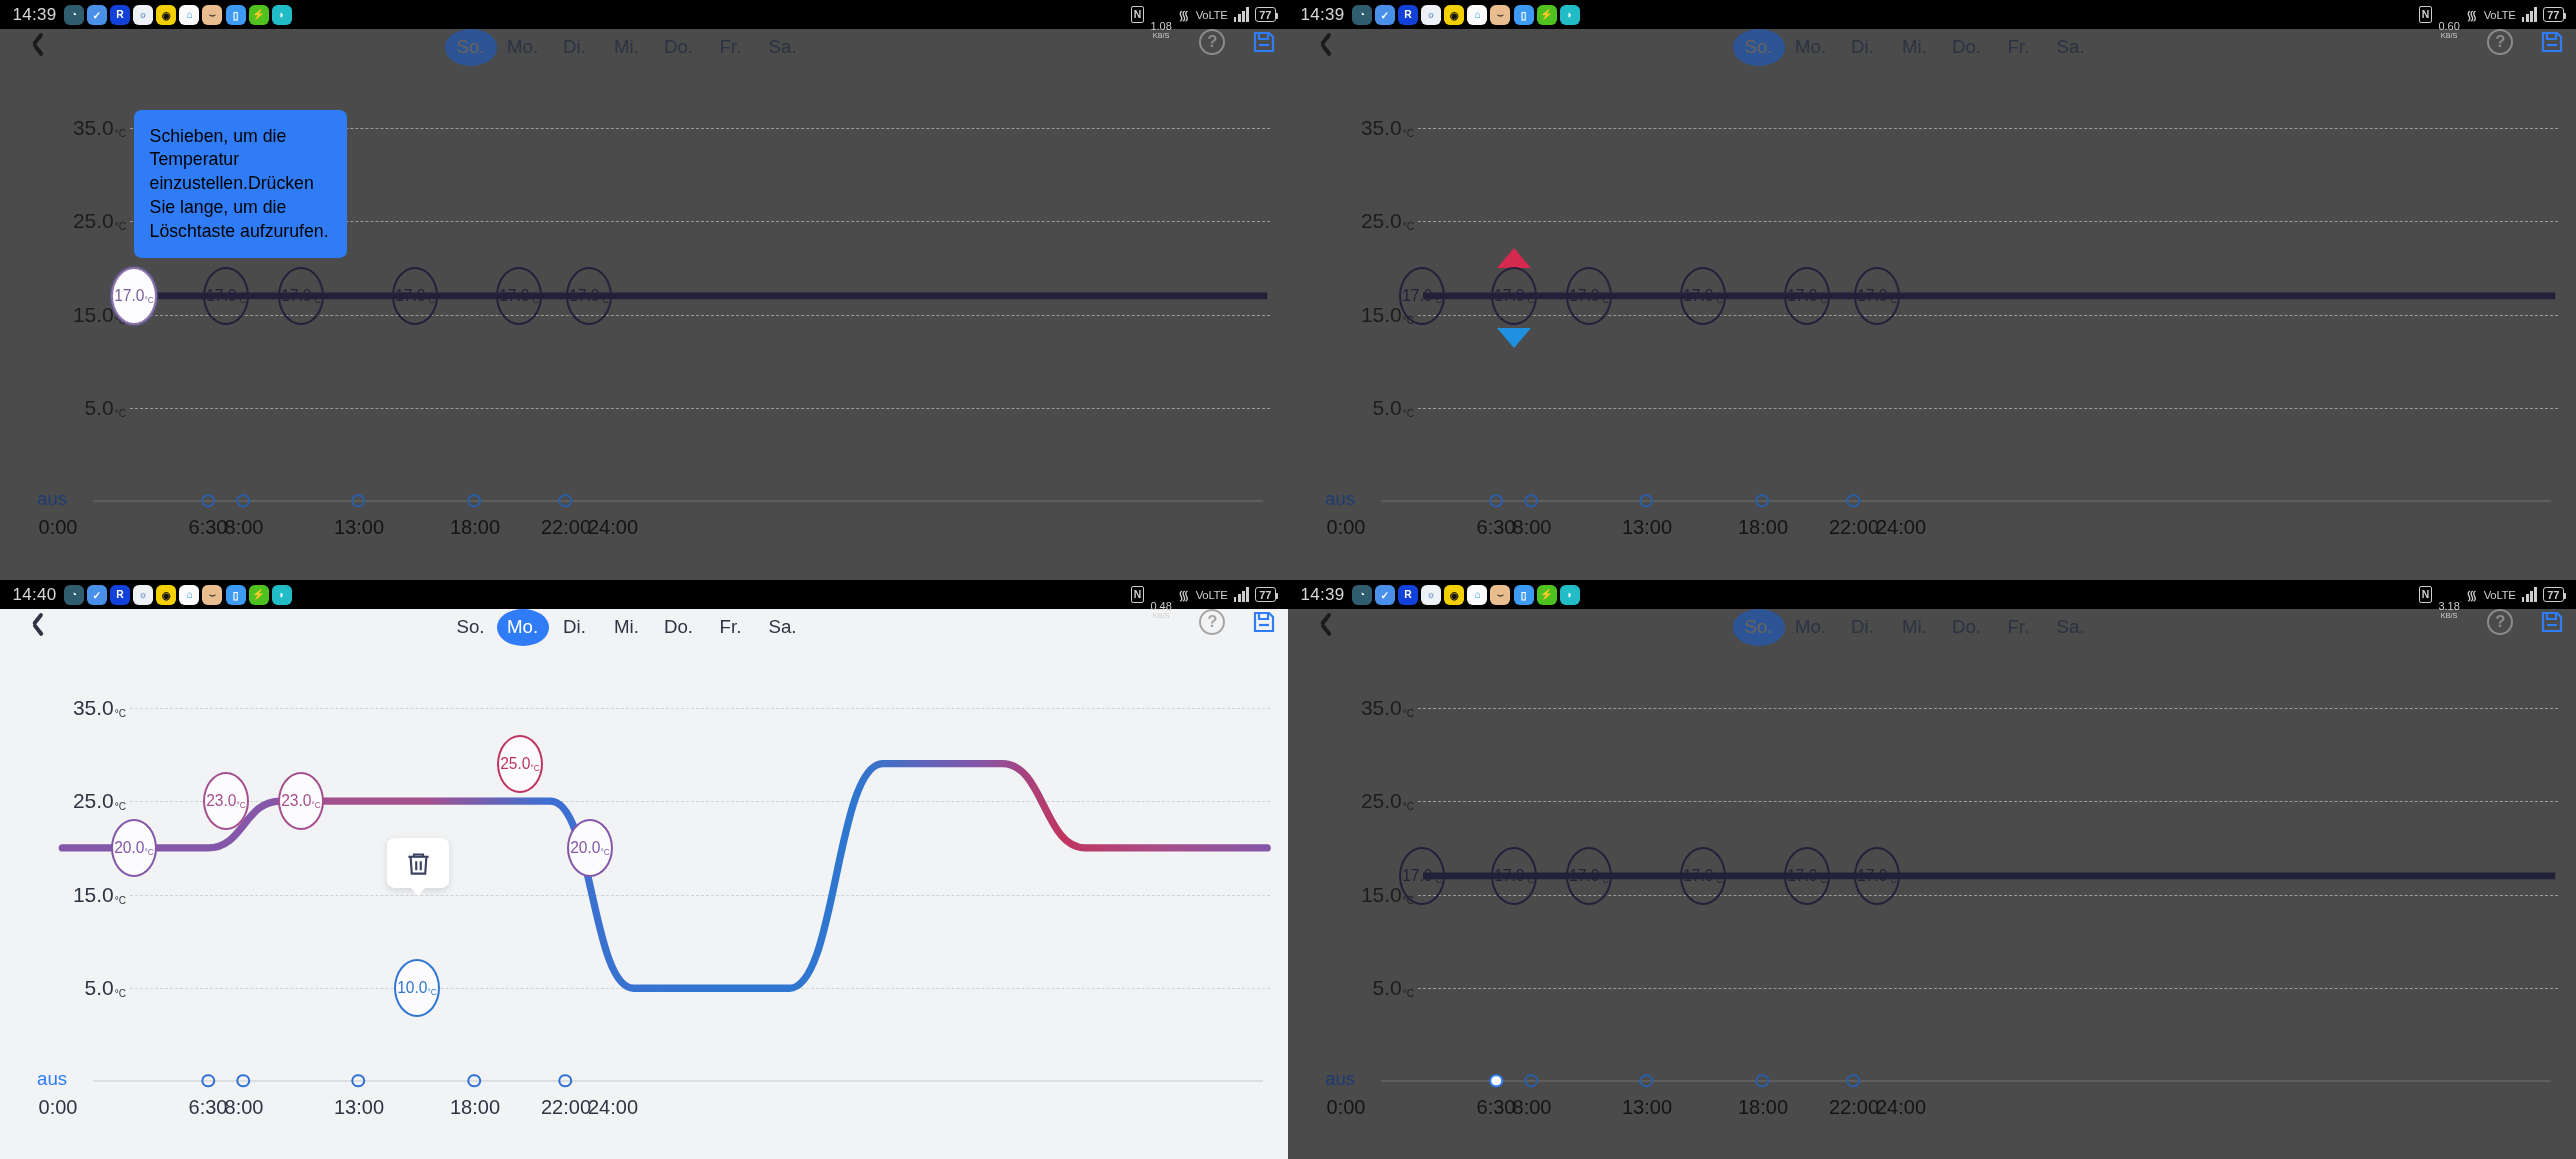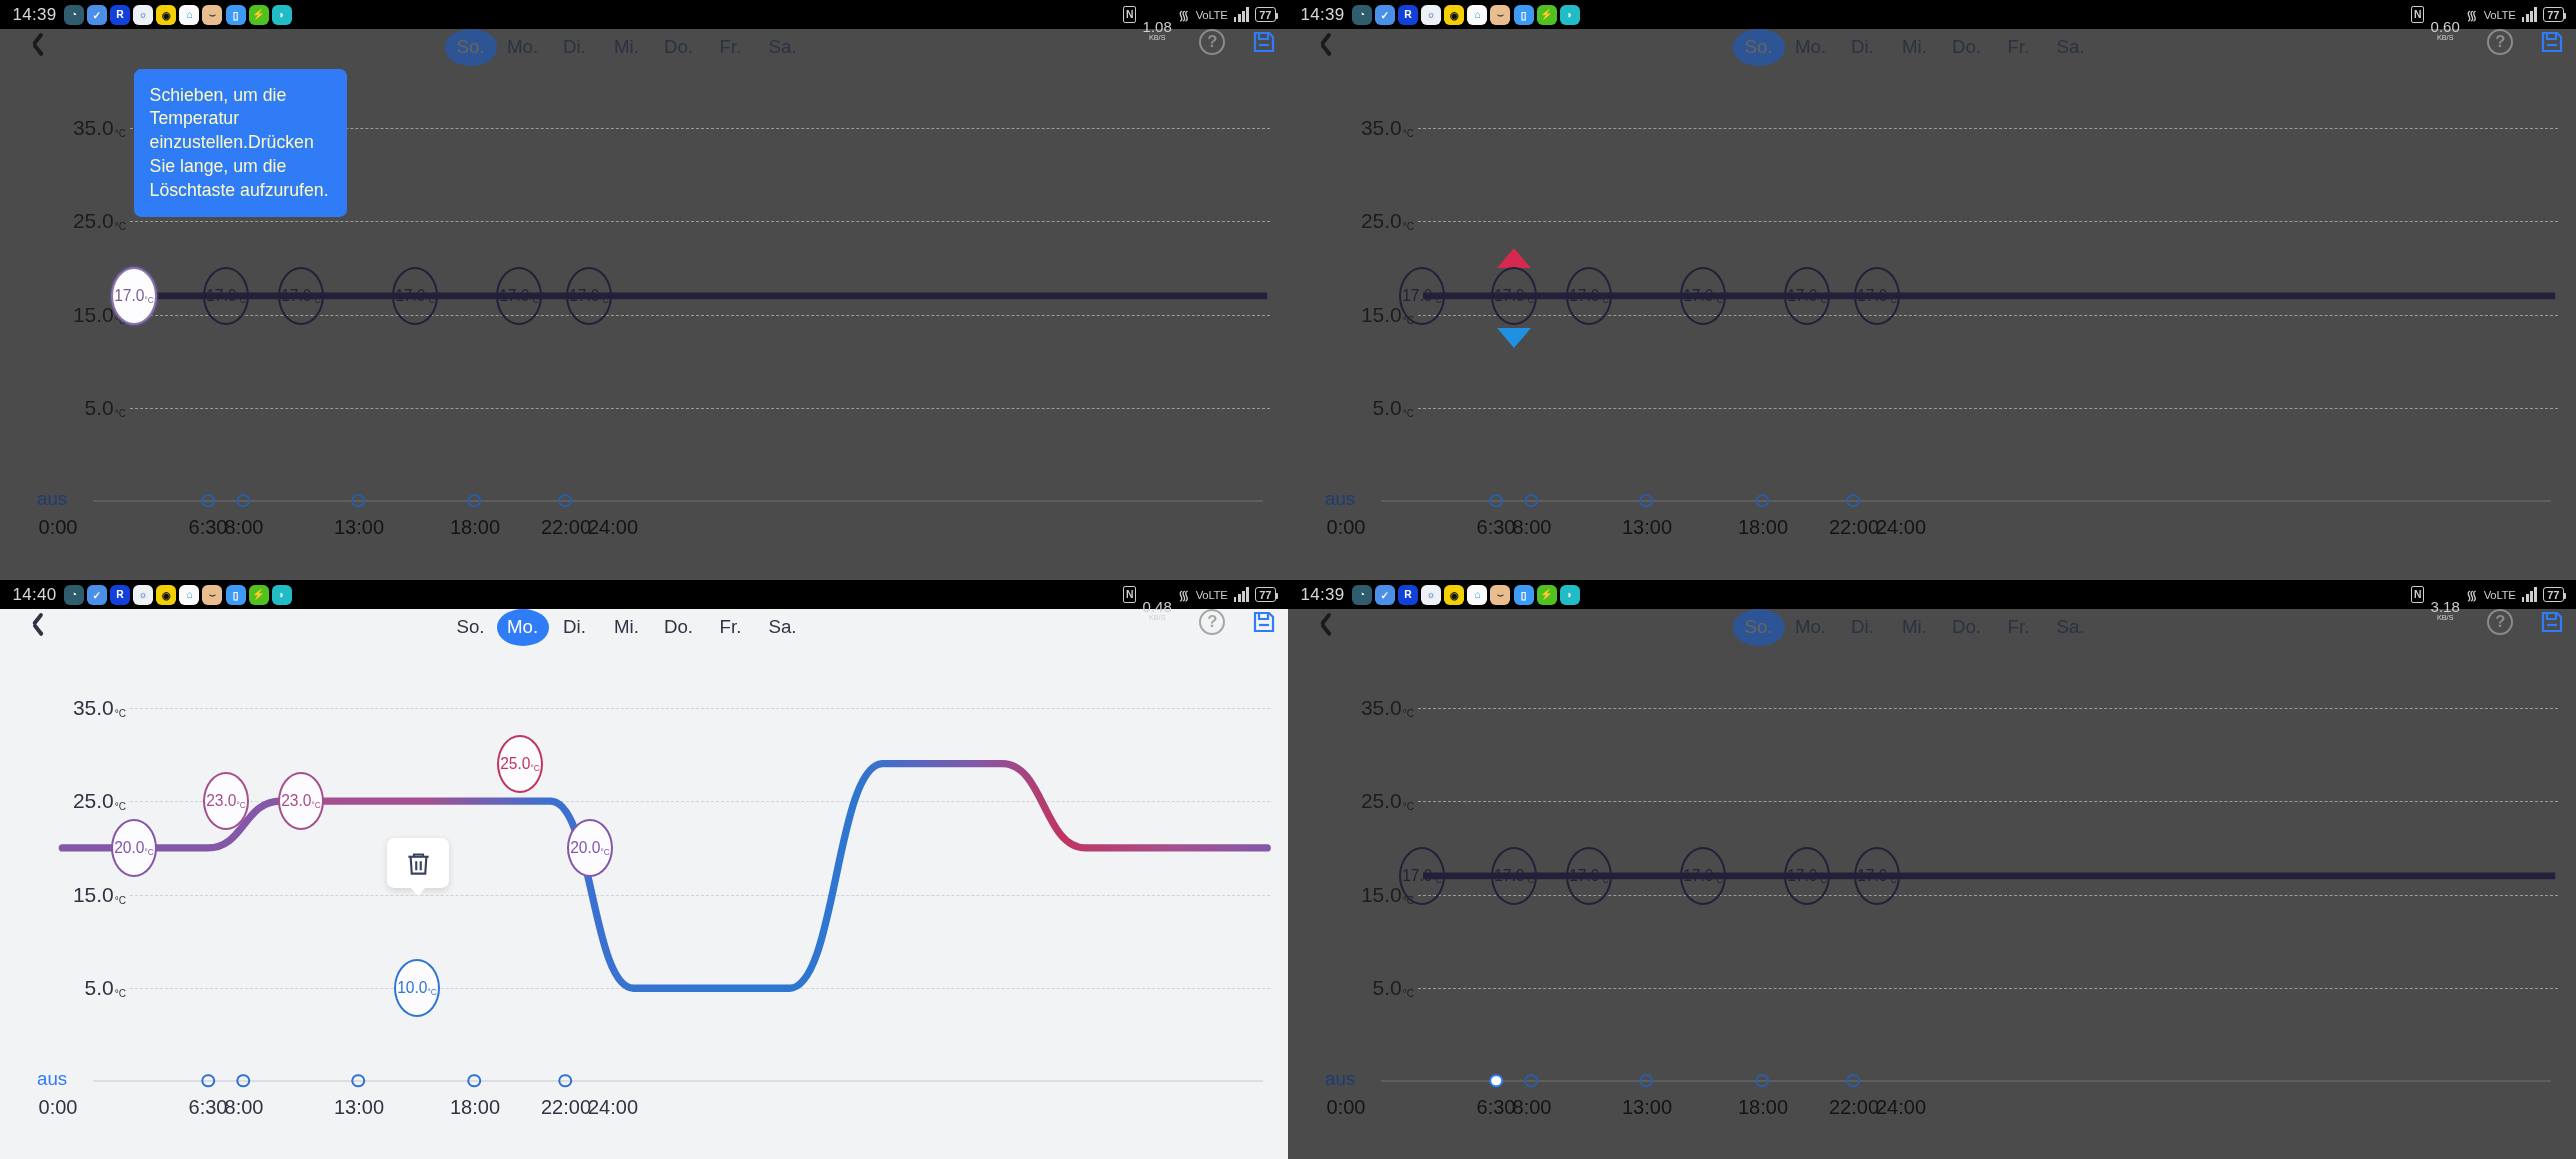--- a/index.html
+++ b/index.html
@@ -16,21 +16,21 @@
   .statusbar { position:absolute; top:0; left:0; width:100%; height:29px; background:#000;
                display:flex; align-items:center; padding:0 12.5px; }
   .sb-time { color:#d8d8d8; font-size:17px; letter-spacing:0.3px; margin-right:7.3px; }
   .sb-icons { display:flex; gap:3.1px; align-items:center; }
   .appico { width:20px; height:20px; border-radius:5.7px; display:flex; align-items:center;
             justify-content:center; font-size:10.4px; font-weight:bold; color:#fff; overflow:hidden;}
   .sb-right { margin-left:auto; display:flex; align-items:center; gap:6.2px; color:#cfcfcf; }
   .nfc-box { width:13.5px; height:16.6px; border:1px solid #cfcfcf; border-radius:2.1px; display:flex;
              align-items:center; justify-content:center; font-size:10.4px; font-weight:bold; }
   .kbs { display:flex; flex-direction:column; align-items:center; line-height:1; }
-  .kbs b { font-size:15px; font-weight:normal;margin-top:32px; }
+  .kbs b { font-size:11px; font-weight:normal;margin-top:32px; }
   .kbs s { font-size:7.3px; text-decoration:none; }
   .volte { font-size:11.4px; letter-spacing:-0.3px; }
   .bars { display:flex; align-items:flex-end; gap:1.6px; height:14.5px; }
   .bars i { width:2.6px; background:#cfcfcf; display:block; }
   .batt { border:1px solid #cfcfcf; border-radius:3.1px; padding:0.5px 3.1px; font-size:11px;
           font-weight:bold; position:relative; }
   .batt:after { content:""; position:absolute; right:-3.1px; top:4.7px; width:2.1px; height:6.2px;
                 background:#cfcfcf; border-radius:0 1px 1px 0; }
 
   
@@ -86,22 +86,22 @@
   .trail { position:absolute; left:93px; right:25px; top:8.3px; height:1.6px; background:#5e5e5e; }
   .light .trail { background:#dcdee1; }
   .tdot { position:absolute; top:8.8px; transform:translate(-50%,-50%); width:13.5px; height:13.5px;
           border-radius:50%; border:2.1px solid #2f6fd6; background:transparent; }
   .dark .tdot { border-color:#2a5ea8; }
   .tdot.fill { background:#ffffff; border-color:#2f7cf6; }
   .tlab { position:absolute; top:24px; transform:translateX(-50%); font-size:20px; color:#2e3442; }
   .dark .tlab { color:#141414; }
 
   
-  .tip { position:absolute; background:#2f7cf6; border-radius:7.3px; color:#fef9c3;
-         font-size:17.7px; line-height:1.35; padding:14.5px 15.6px; }
+  .tip { position:absolute; background:#2f7cf6; border-radius:7.3px; color:#000000;
+         font-size:17.7px; line-height:1.35; padding:14.5px 15.6px;margin-top:41px; }
 
   
   .arrow { position:absolute; width:0; height:0; transform:translateX(-50%); }
   .arrow.up   { border-left:17.7px solid transparent; border-right:17.7px solid transparent;
                 border-bottom:20px solid #d6294f; }
   .arrow.down { border-left:17.7px solid transparent; border-right:17.7px solid transparent;
                 border-top:20px solid #2090e0; }
 
   
   .delbub { position:absolute; transform:translate(-50%,-50%); width:62px; height:50px;

